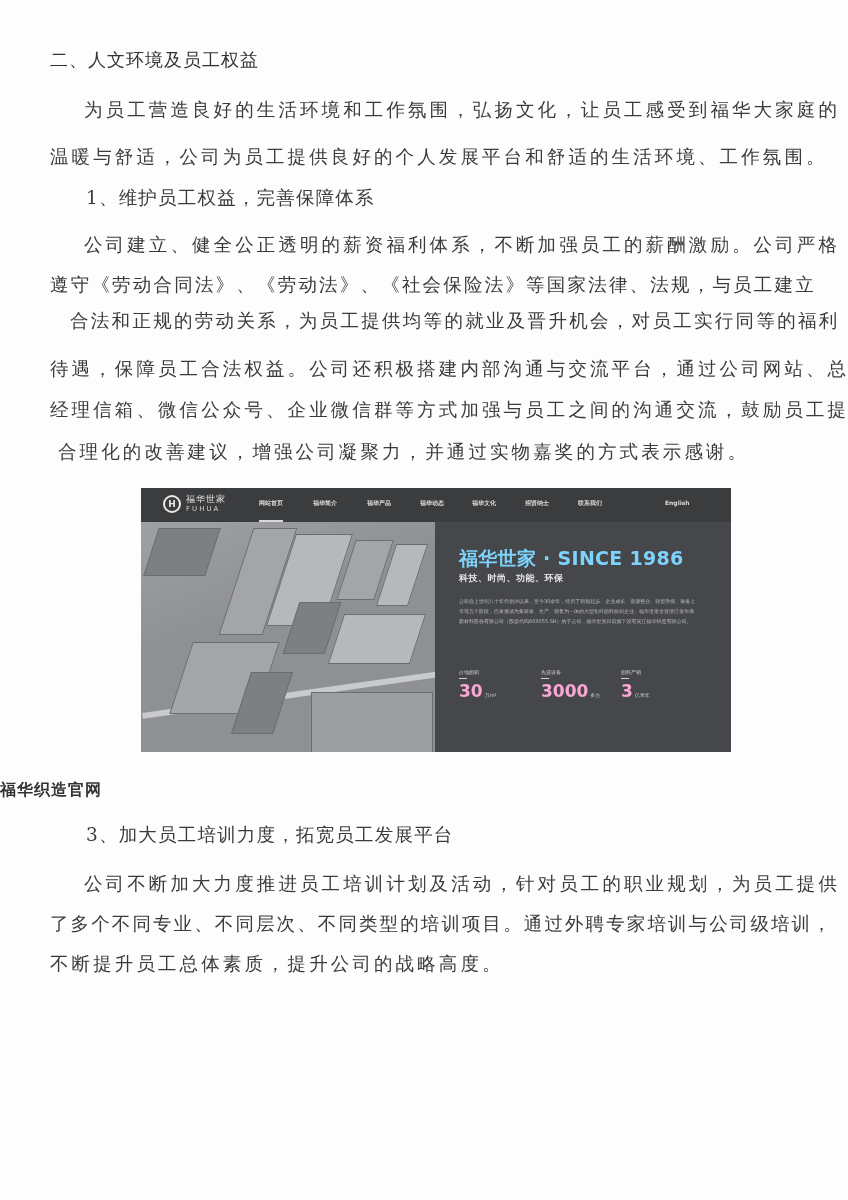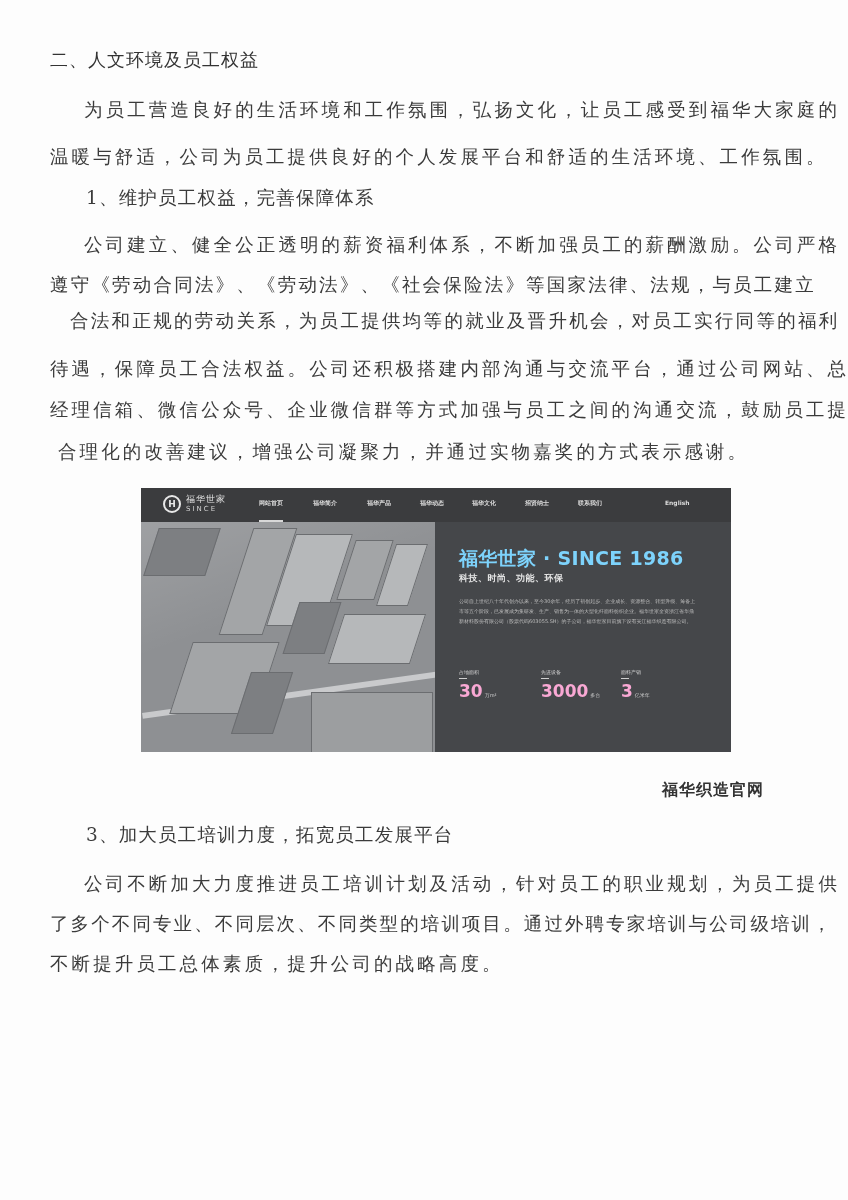--- a/index.html
+++ b/index.html
@@ -37,21 +37,21 @@
       font-size: 18px;
       letter-spacing: 1px;
       white-space: nowrap;
       font-family: "DejaVu Sans", "Liberation Sans", sans-serif;
       color: #333;
     }
     .caption {
       position: absolute;
       left: 0; width: 764px;
       top: 780px;
-      text-align: right;
+      text-align: left;
       font-size: 16px;
       font-weight: bold;
       letter-spacing: 1px;
       color: #333;
       font-family: "DejaVu Sans", "Liberation Sans", sans-serif;
     }
 
     
     .site {
       position: absolute;
@@ -213,21 +213,21 @@
   <div class="line" style="top:357px;">待遇，保障员工合法权益。公司还积极搭建内部沟通与交流平台，通过公司网站、总</div>
   <div class="line" style="top:398px;">经理信箱、微信公众号、企业微信群等方式加强与员工之间的沟通交流，鼓励员工提</div>
   <div class="line" style="top:440px;margin-left:8px;">合理化的改善建议，增强公司凝聚力，并通过实物嘉奖的方式表示感谢。</div>
 
   <div class="site">
     <div class="site-nav">
       <div class="logo">
         <div class="logo-mark">H</div>
         <div class="logo-text">
           <span class="logo-cn">福华世家</span>
-          <span class="logo-en">SINCE</span>
+          <span class="logo-en">FUHUA</span>
         </div>
       </div>
       <span class="nav-item active" style="left:118px;">网站首页</span>
       <span class="nav-item" style="left:172px;">福华简介</span>
       <span class="nav-item" style="left:226px;">福华产品</span>
       <span class="nav-item" style="left:279px;">福华动态</span>
       <span class="nav-item" style="left:331px;">福华文化</span>
       <span class="nav-item" style="left:384px;">招贤纳士</span>
       <span class="nav-item" style="left:437px;">联系我们</span>
       <span class="nav-item" style="left:524px;">English</span>

